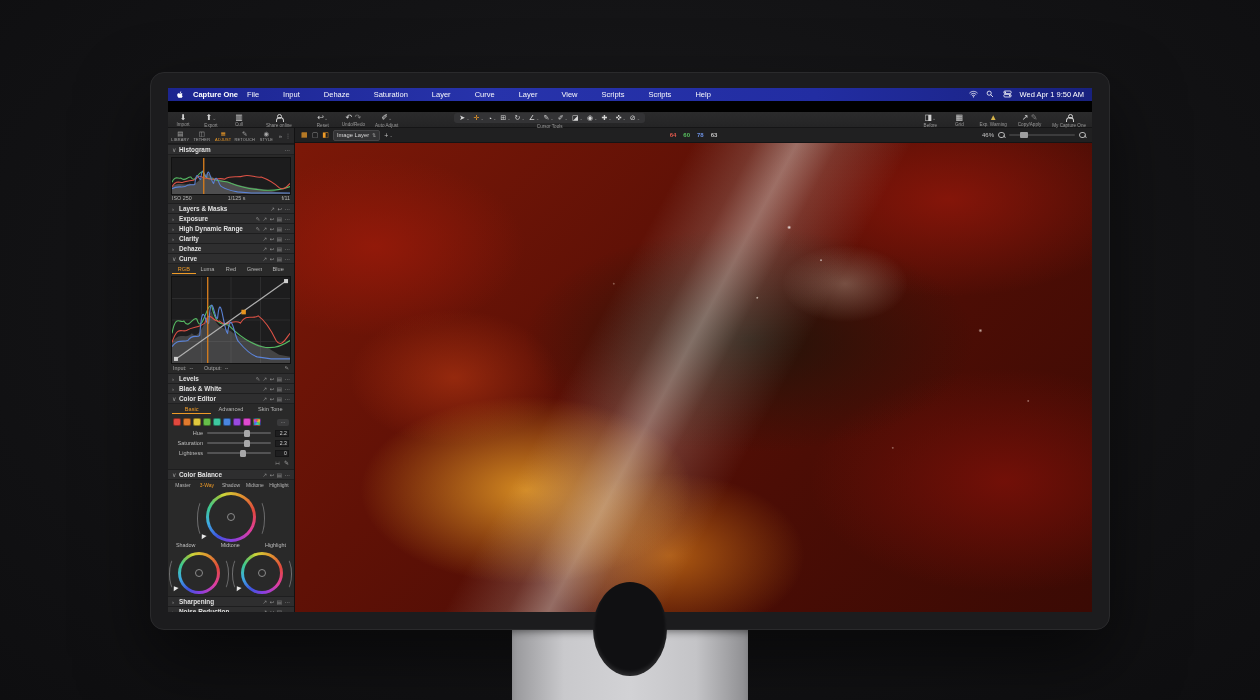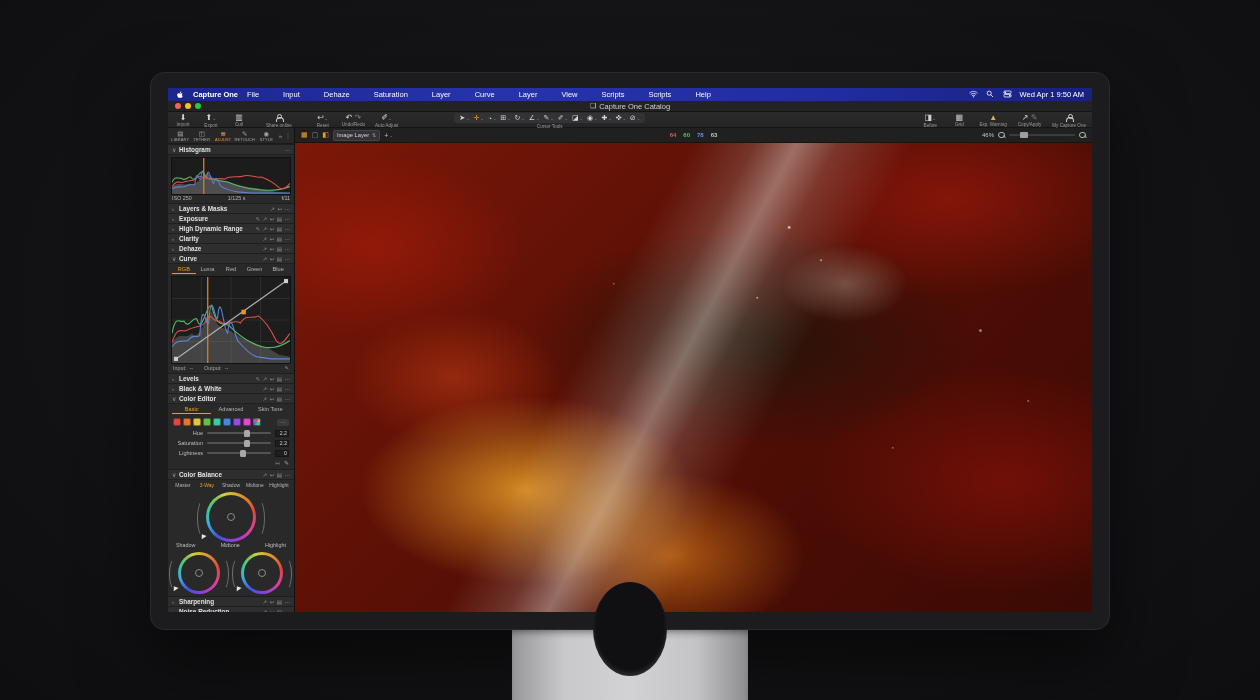--- a/index.html
+++ b/index.html
@@ -198,31 +198,20 @@
                 <rect x="1" y="1" width="10" height="3.4" rx="1.7" stroke="#fff" fill="none"></rect>
                 <circle cx="3" cy="2.7" r="1.1" fill="#fff"></circle>
                 <rect x="1" y="5.6" width="10" height="3.4" rx="1.7" stroke="#fff" fill="none"></rect>
                 <circle cx="9" cy="7.3" r="1.1" fill="#fff"></circle>
               </svg>
           </span>
           <span>Wed Apr 1  9:50 AM</span>
         </span>
       </div>
 
-      <div class="titlebar">
-        <span class="lights">
-          <span class="light l-red"></span>
-          <span class="light l-yellow"></span>
-          <span class="light l-green"></span>
-        </span>
-        <span class="wtitle">
-          <span class="doc-ic">❏</span>
-          <span>Capture One Catalog</span>
-        </span>
-      </div>
 
       <div class="toolbar">
         <span class="tgroup">
           <span class="tbtn">
             <span class="tico">⬇</span>
             <span class="tlab">Import</span>
             </span>
           <span class="tbtn">
             <span class="tico">⬆<span class="dd">⌄</span></span>
             <span class="tlab">Export</span>

